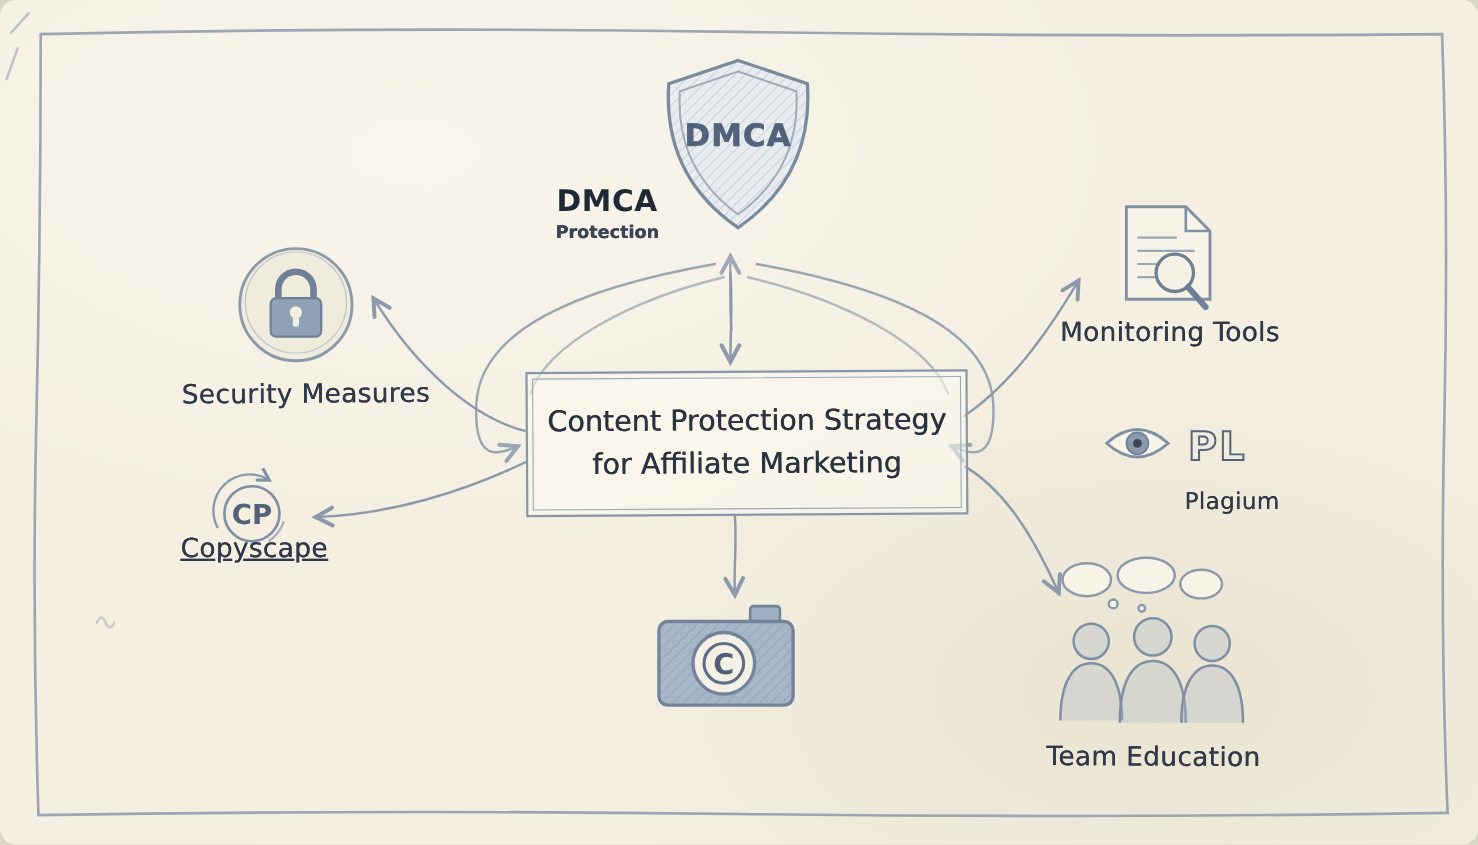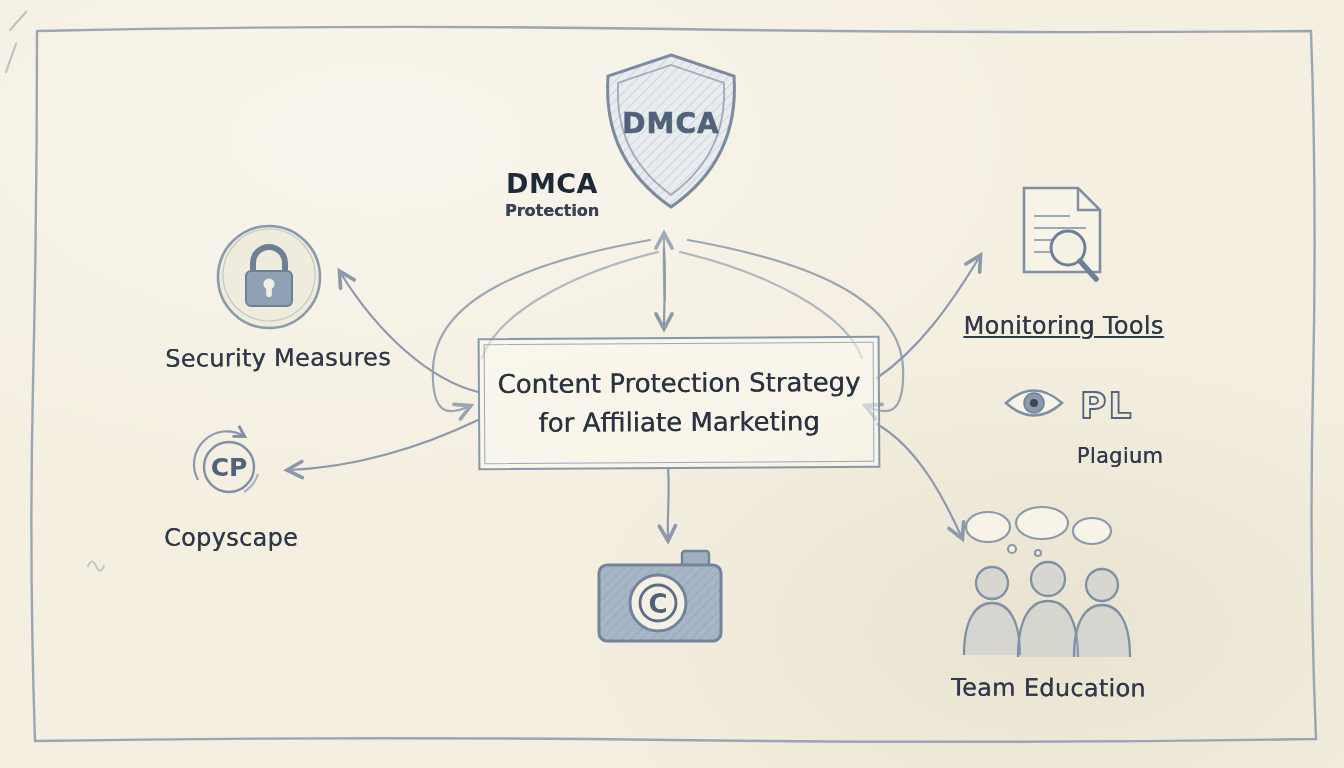--- a/index.html
+++ b/index.html
@@ -9,20 +9,21 @@
   }
   .stage{
     position:relative;
     width:1344px;height:768px;
     margin:0 auto;
     overflow:hidden;
     background:
       radial-gradient(1100px 560px at 28% 18%, rgba(255,255,255,.38), rgba(255,255,255,0) 62%),
       radial-gradient(900px 520px at 78% 82%, rgba(221,212,190,.45), rgba(221,212,190,0) 58%),
       #f4efe1;
+    border-radius: 15px;
   }
   svg.bg{position:absolute;left:0;top:0;width:1344px;height:768px;}
   .icon{position:absolute;}
   .lbl{
     position:absolute;
     color:#30394a;
     text-align:center;
     font-size:24px;
     letter-spacing:.3px;
     text-shadow:.3px 0 0 currentColor;
@@ -49,23 +50,23 @@
     text-align:center;
     text-shadow:.4px 0 0 currentColor;
   }
   .dmca-lbl{
     position:absolute;left:492px;top:168px;width:120px;
     text-align:center;color:#1f2835;
   }
   .dmca-lbl .big{font-size:27px;font-weight:bold;letter-spacing:.5px;}
   .dmca-lbl .small{font-size:16px;color:#3a4456;margin-top:2px;text-shadow:.3px 0 0 currentColor;font-weight:bold;}
   .lbl.security{left:158px;top:344px;width:240px;transform:rotate(-.4deg);}
-  .lbl.copyscape{left:146px;top:524px;width:170px;}
+  .lbl.copyscape{left:146px;top:484px;width:170px;text-decoration:underline;}
   .lbl.watermark{left:520px;top:660px;width:285px;}
-  .lbl.monitoring{left:956px;top:312px;width:215px;text-decoration:underline;}
+  .lbl.monitoring{left:956px;top:288px;width:215px;}
   .lbl.plagium{left:1070px;top:444px;width:100px;font-size:21px;text-align:center;}
   .lbl.team{left:946px;top:674px;width:205px;transform:rotate(.3deg);}
 </style>
 </head>
 <body>
 
 <div class="stage">
 
   <svg class="bg" viewBox="0 0 1344 768" aria-hidden="true">
     <defs>

